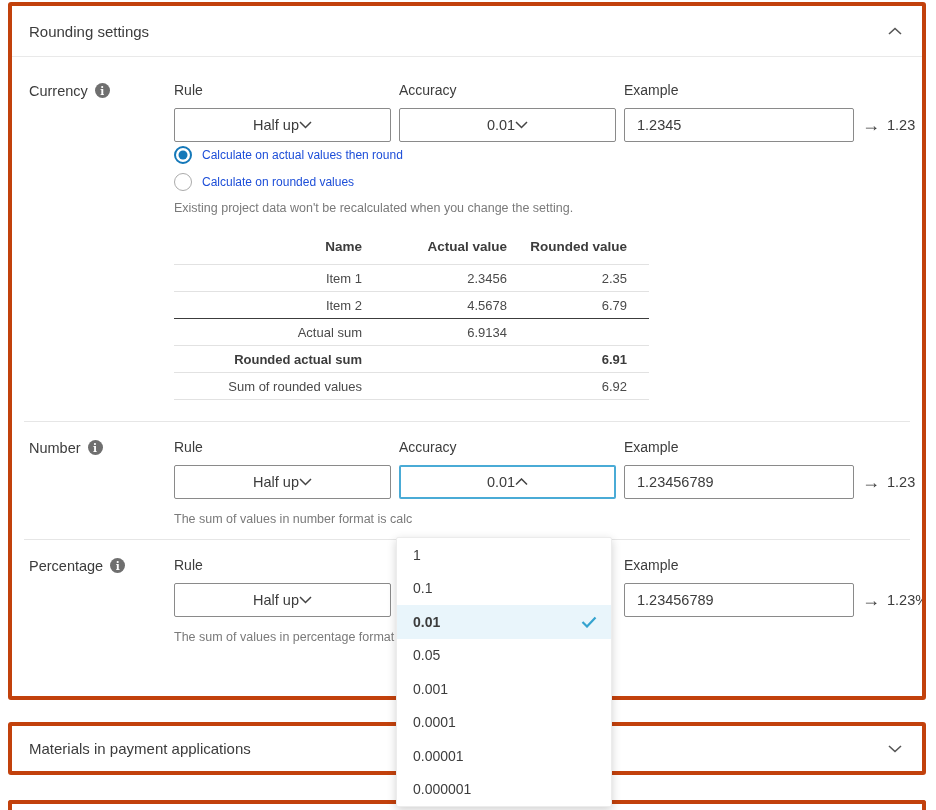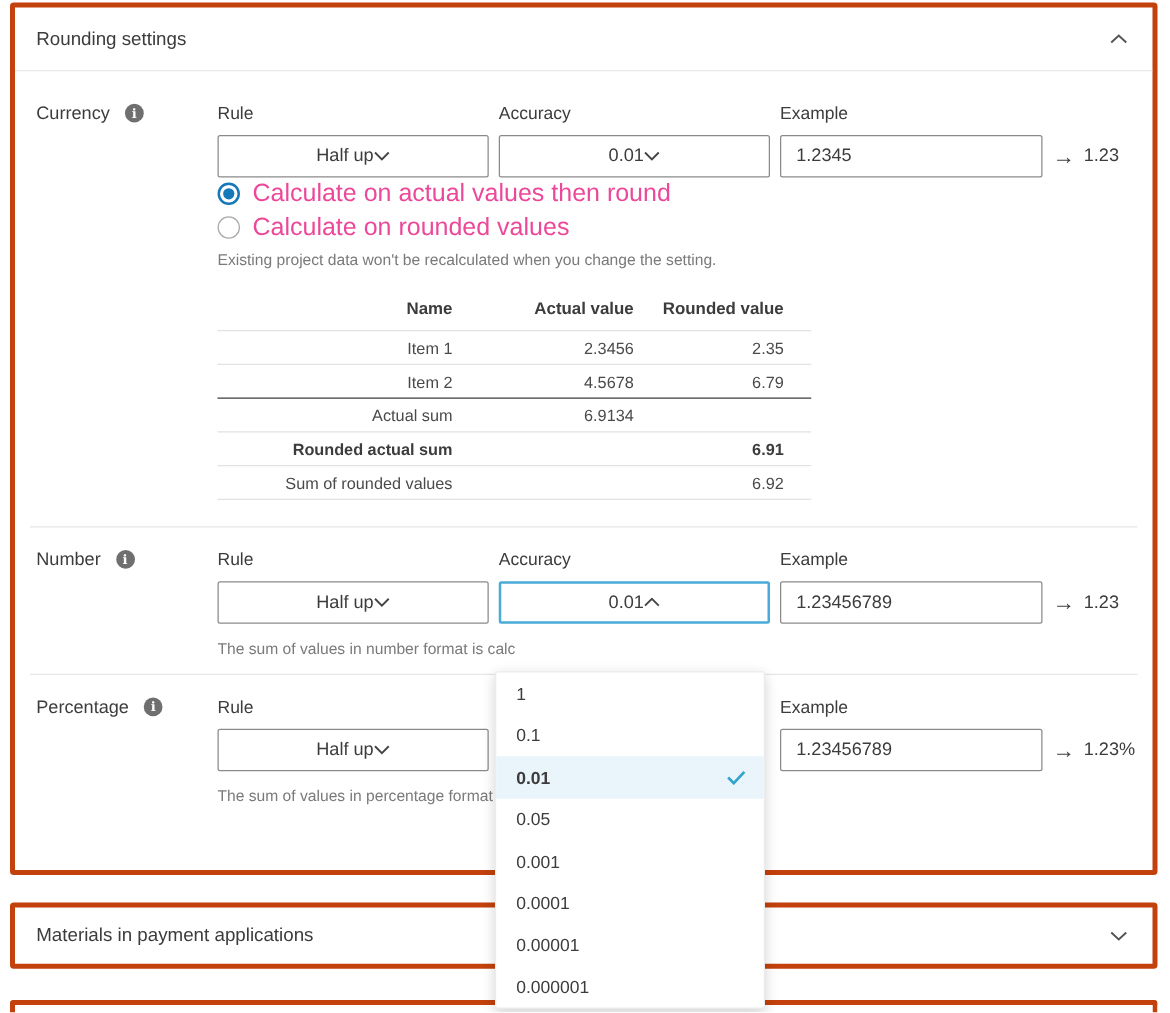--- a/index.html
+++ b/index.html
@@ -16,43 +16,43 @@
     padding: 0 20px 0 17px; font-size: 15px; color: #3c3c3c; border-bottom: 1px solid #e9e9e9; cursor: pointer; }
   #card-materials .card-header { border-bottom: none; height: 100%; }
 
   .chev { display: inline-block; line-height: 0; }
   .chev svg { display: block; }
 
   .divider { height: 1px; background: #e6e6e6; margin: 0 12px; }
 
   .sec { display: flex; padding: 25px 16px 0 17px; }
   .sec-label { width: 145px; flex: 0 0 145px; font-size: 14.5px; color: #3c3c3c;
-    display: flex; align-items: center; gap: 12px; align-self: flex-start; height: 17px; }
+    display: flex; align-items: center; gap: 7px; align-self: flex-start; height: 17px; }
   .info-icon { width: 15px; height: 15px; border-radius: 50%; background: #6f6f6f; color: #fff;
     font-size: 10.5px; font-weight: 700; display: inline-flex; align-items: center; justify-content: center;
     font-family: "DejaVu Serif", serif; }
 
   .fields { display: flex; }
   .fgroup { display: flex; flex-direction: column; }
   .flabel { font-size: 14px; color: #3c3c3c; height: 17px; line-height: 17px; margin-bottom: 9px; }
   .selectbox { width: 217px; height: 34px; border: 1px solid #8a8a8a; border-radius: 2px; background: #fff;
     display: flex; align-items: center; justify-content: center; padding: 0 12px;
     font-size: 14.5px; color: #3c3c3c; cursor: pointer; }
   .selectbox.open { border: 2px solid #4aabd6; padding: 0 11px; }
   .gap8 { width: 8px; flex: 0 0 8px; }
-  .textinput { width: 210px; height: 34px; border: 1px solid #8a8a8a; border-radius: 2px;
+  .textinput { width: 230px; height: 34px; border: 1px solid #8a8a8a; border-radius: 2px;
     padding: 8px 12px; font-size: 14.5px; color: #3c3c3c; font-family: inherit; background: #fff; }
   .result { display: flex; align-items: center; gap: 7px; height: 34px; margin-left: 8px;
     align-self: flex-end; font-size: 14.5px; color: #3c3c3c; white-space: nowrap; }
   .arrow-glyph { font-size: 18px; line-height: 1; color: #3c3c3c; }
 
   .sum-label { margin-top: 22px; font-size: 14px; height: 17px; line-height: 17px; }
   .radio-row { margin-top: 3px; display: flex; flex-direction: column; }
   .radio-opt { display: flex; align-items: center; gap: 10px; height: 20px; margin-top: 7px; cursor: pointer;
-    font-size: 20px; color: #ec4899; }
+    font-size: 12px; color: #1d4ed8; }
   .radio-opt:first-child { margin-top: 0; }
   .rdot { width: 18px; height: 18px; border-radius: 50%; flex: 0 0 18px; position: relative; }
   .rdot.on { border: 2px solid #1478b9; }
   .rdot.on::after { content: ""; position: absolute; left: 50%; top: 50%; width: 9px; height: 9px;
     transform: translate(-50%,-50%); border-radius: 50%; background: #1478b9; }
   .rdot.off { border: 1.5px solid #ababab; background: #fff; }
   .note { font-size: 12.5px; color: #7a7a7a; }
   .sum-note { margin-top: 9px; height: 15px; line-height: 15px; }
 
   .rtable { margin-top: 13px; width: 475px; font-size: 13px; color: #4a4a4a; }

